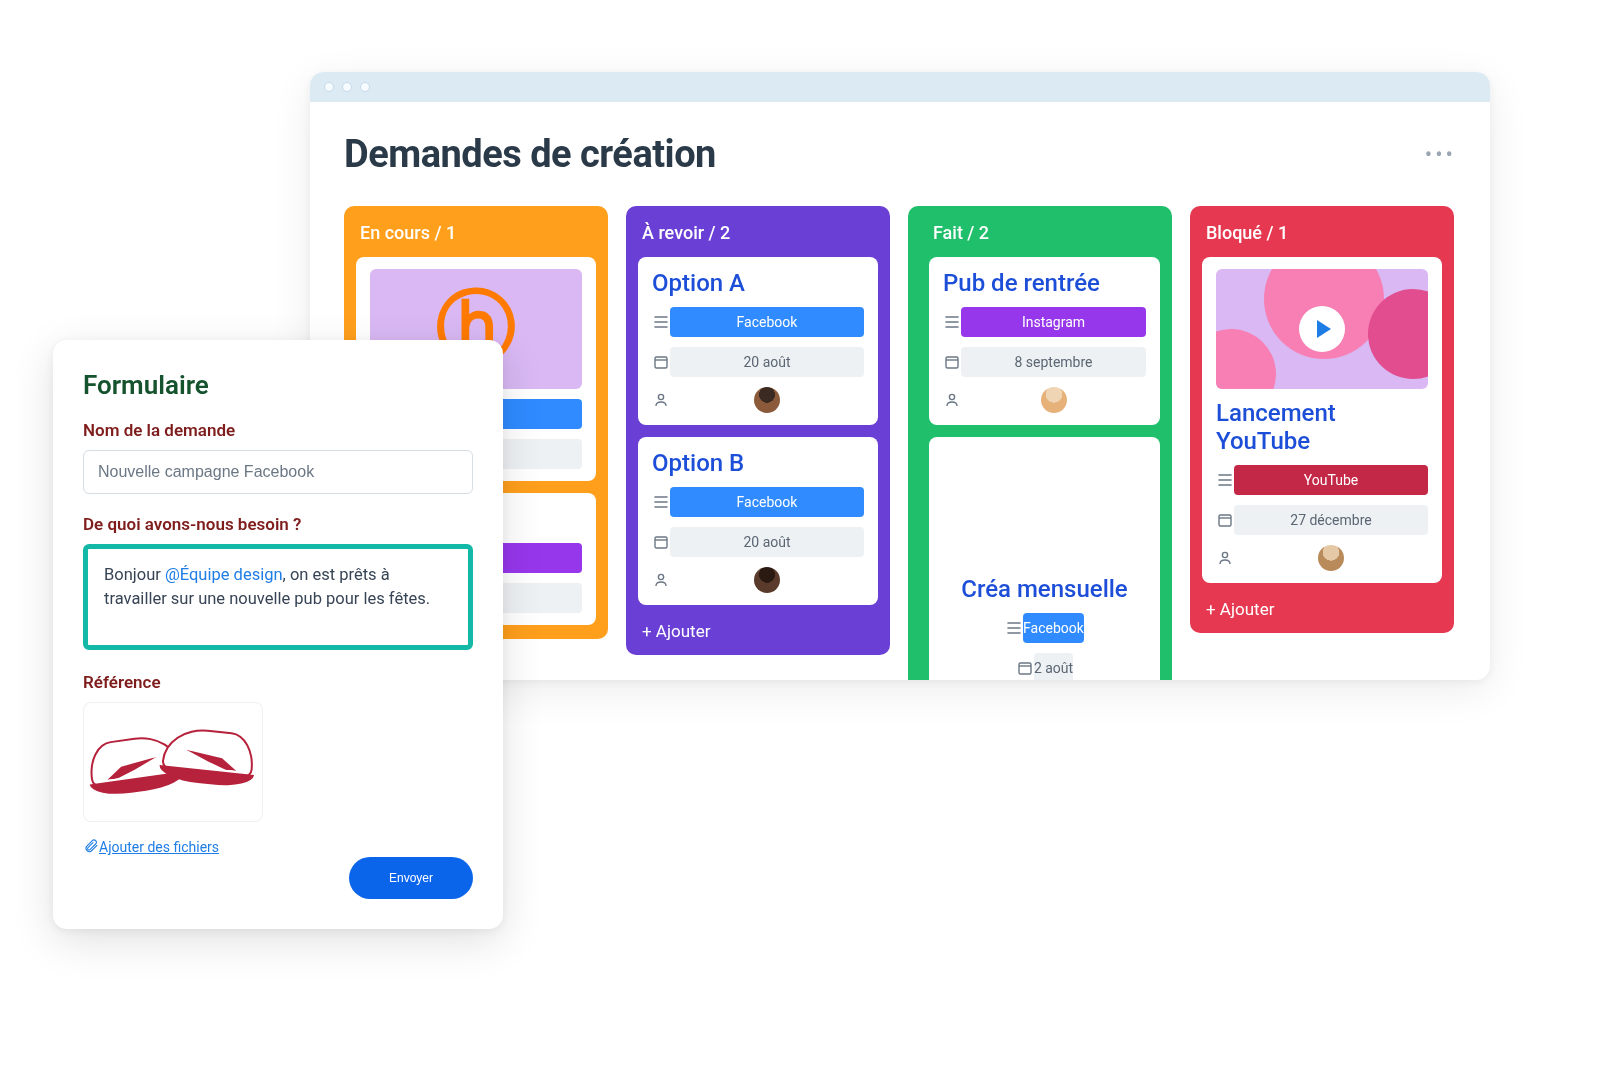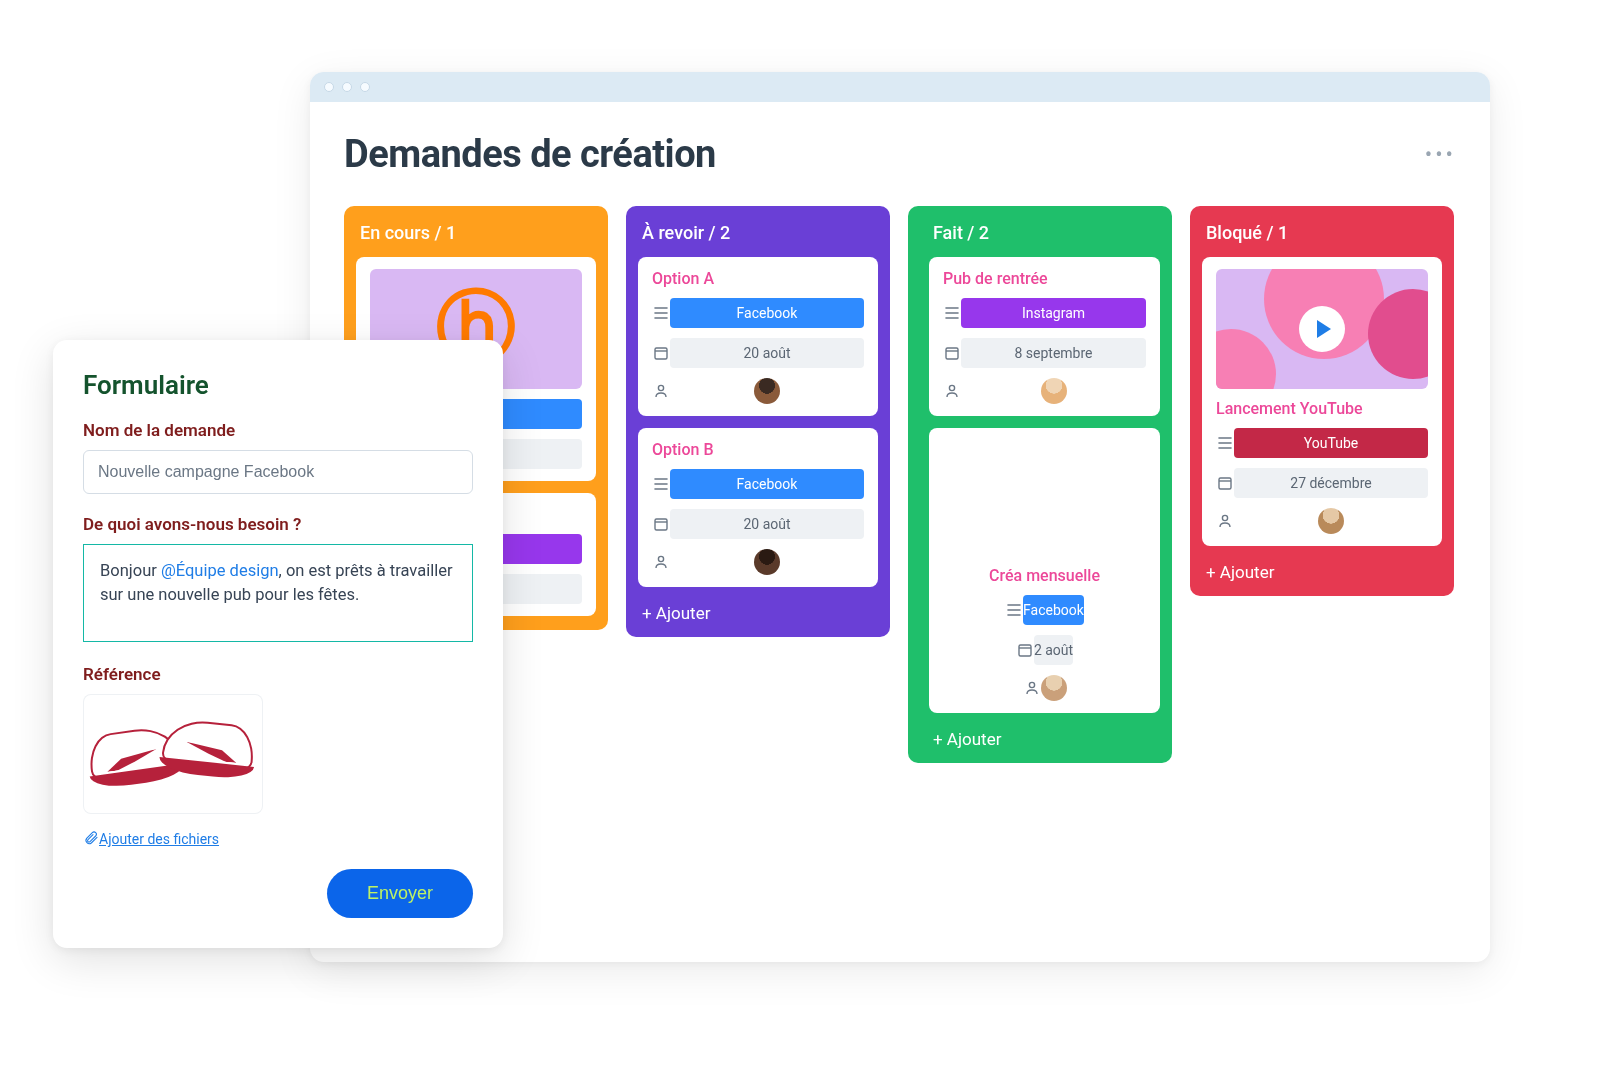--- a/index.html
+++ b/index.html
@@ -11,21 +11,21 @@
     position: relative;
     overflow: hidden;
   }
 
   
   .board-window {
     position: absolute;
     top: 72px;
     left: 310px;
     width: 1180px;
-    height: 890px;
+    height: 608px;
     background: #fff;
     border-radius: 14px;
     box-shadow: 0 10px 40px rgba(0,0,0,0.08), 0 2px 8px rgba(0,0,0,0.05);
     overflow: hidden;
   }
   .titlebar {
     height: 30px;
     background: #dceaf4;
     display: flex;
     align-items: center;
@@ -56,21 +56,21 @@
   .col-add   { color: #fff; font-size: 17px; padding: 4px 4px 0; cursor: pointer; }
 
   .card {
     background: #fff;
     border-radius: 8px;
     padding: 12px 14px 12px;
     display: flex;
     flex-direction: column;
     gap: 10px;
   }
-  .card-title { font-size: 16px; color: #ec4899; font-weight: 500; }
+  .card-title { font-size: 24px; color: #1d4ed8; font-weight: 500; }
   .meta-row { display: flex; align-items: center; }
   .meta-icon { width: 18px; color: #6b7785; display:flex; align-items:center; justify-content:center; }
   .pill {
     flex: 1;
     text-align: center;
     font-size: 14px;
     color: #fff;
     padding: 7px 0;
     border-radius: 4px;
   }
@@ -137,22 +137,22 @@
     border: 1px solid #d5dde5;
     border-radius: 6px;
     padding: 12px 14px;
     font-size: 16px;
     color: #6b7785;
     margin-bottom: 20px;
     background:#fff;
   }
   .textarea {
     width: 100%;
-    border: 1px solid #14b8a6;
-    border-radius: 0;
+    border: 5px solid #14b8a6;
+    border-radius: 6px;
     padding: 14px 16px 34px;
     font-size: 16.5px;
     color: #374455;
     line-height: 1.45;
     margin-bottom: 22px;
     background:#fff;
   }
   .textarea .mention { color: #1f7de6; }
   .ref-thumb {
     width: 180px; height: 120px; border-radius: 8px;
@@ -173,25 +173,24 @@
     clip-path: polygon(0% 100%, 30% 30%, 100% 0%, 55% 60%, 20% 100%);
   }
   .shoe-l { top:30px; left:4px; transform: rotate(-8deg); }
   .shoe-r { top:22px; left:78px; transform: rotate(6deg) scaleX(-1); }
 
   .attach-row { display:flex; align-items:center; margin-top:16px; font-size:14px; }
   .attach-link { color:#1f7de6; text-decoration: underline; cursor:pointer; }
   .clip-icon { color:#1f7de6; }
 
   .send-btn {
-    margin-top: 20px;
     float: right;
     background: #0b65ea;
-    color: #bef264;
-    font-size: 18px;
+    color: #ffffff;
+    font-size: 12px;
     border: none;
     padding: 14px 40px;
     border-radius: 999px;
     cursor: pointer;
   }
   .form-panel::after { content:""; display:block; clear:both; }
 
   
   .ic { width:16px; height:16px; display:inline-block; }
 </style>

